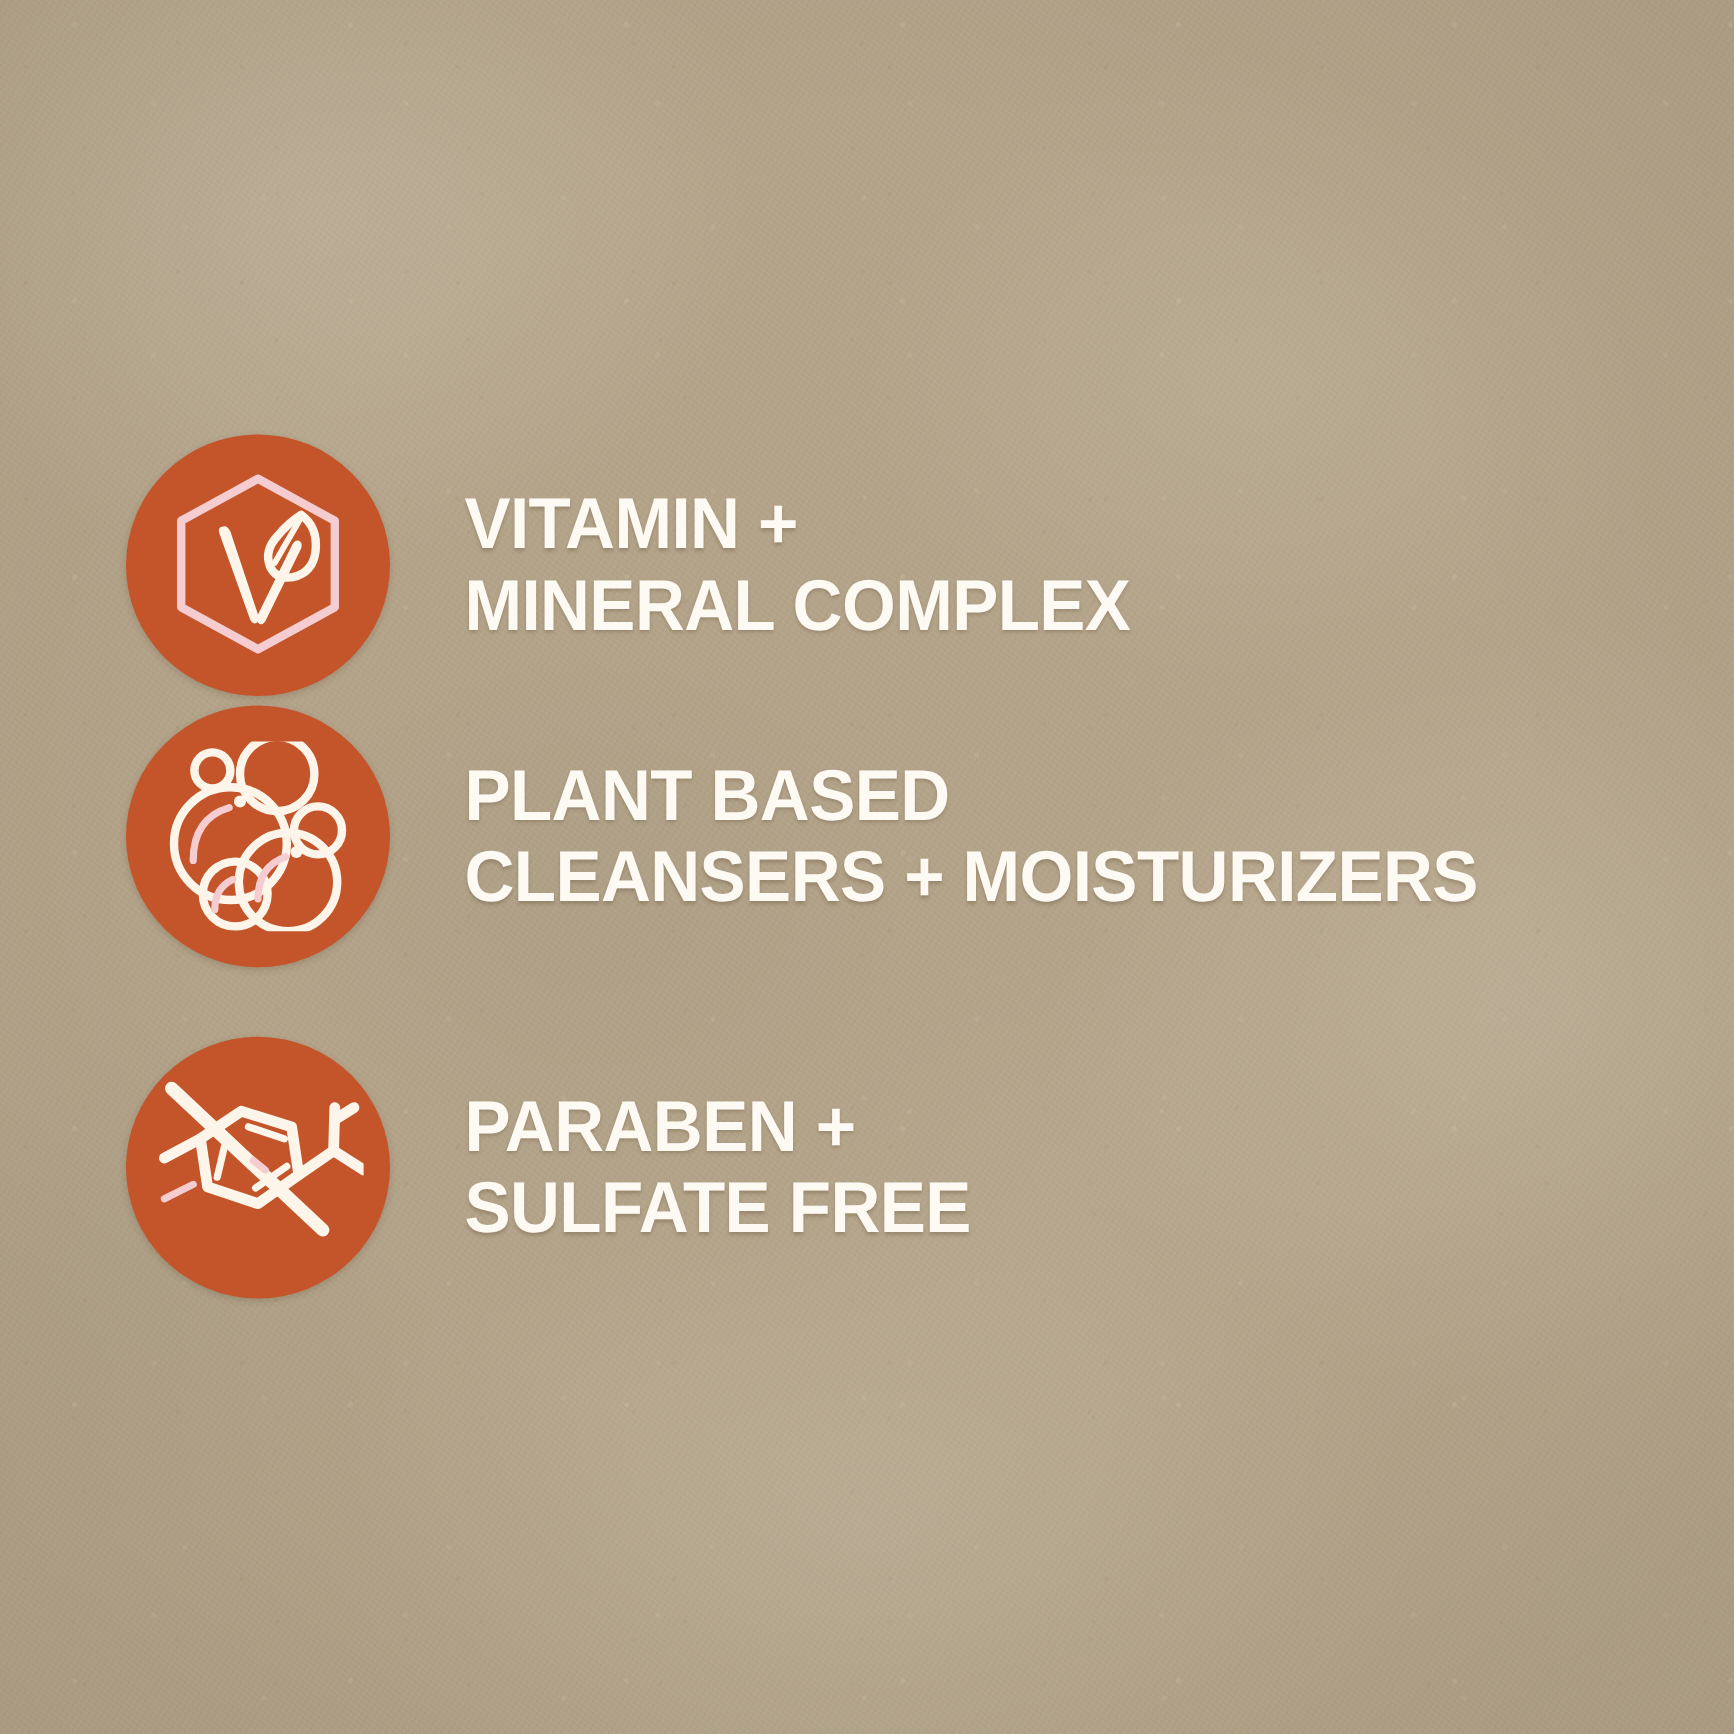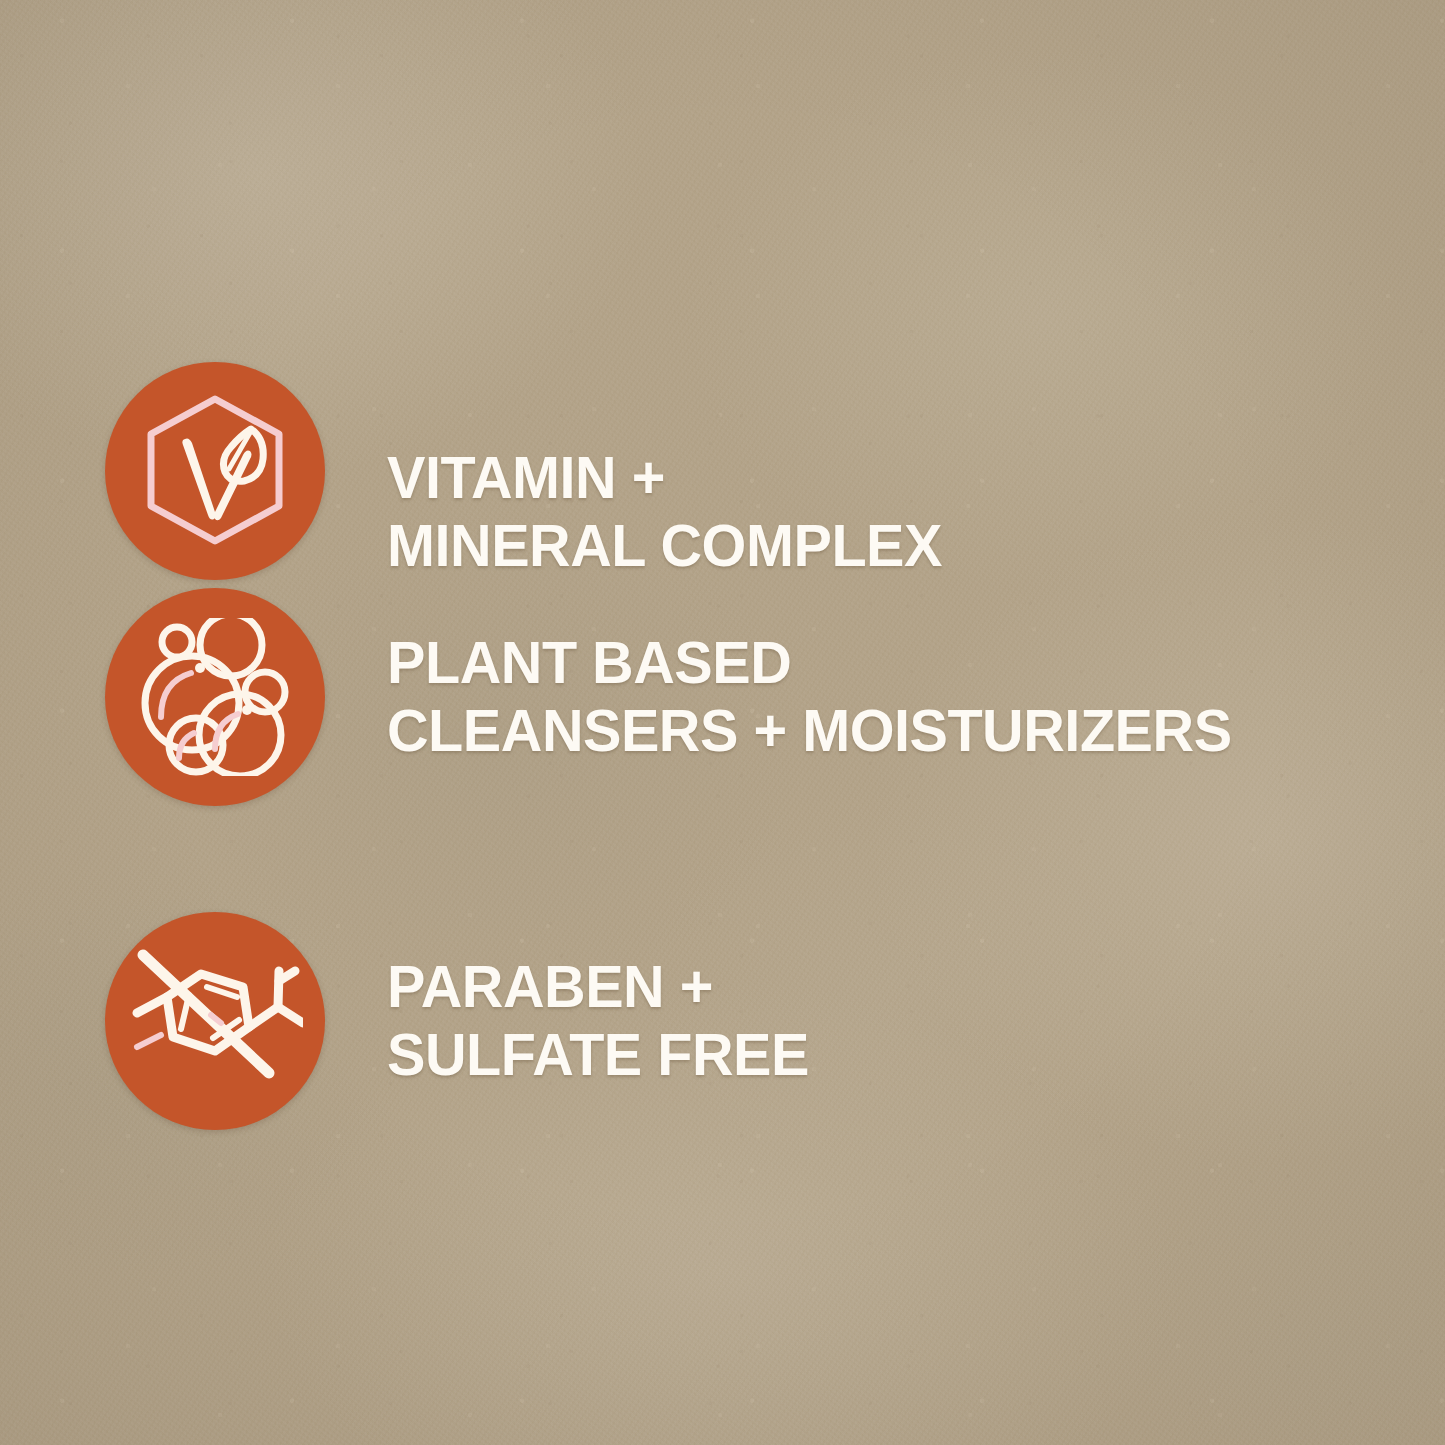--- a/index.html
+++ b/index.html
@@ -66,23 +66,23 @@
     width:1445px; height:1445px;
   }
 
   .feature-row {
     position:absolute;
     left:105px;
     display:flex;
     align-items:center;
     gap:62px;
   }
-  #feature-row-0 { top:362px;align-items:flex-end; }
+  #feature-row-0 { top:362px; }
   #feature-row-1 { top:588px; }
-  #feature-row-2 { top:912px; }
+  #feature-row-2 { top:864px; }
 
   .badge-icon {
     flex:0 0 auto;
     width:220px; height:218px;
     border-radius:50%;
     background:#c4552a;
     display:flex;
     align-items:center;
     justify-content:center;
     box-shadow:0 2px 6px rgba(70,45,25,.20);

